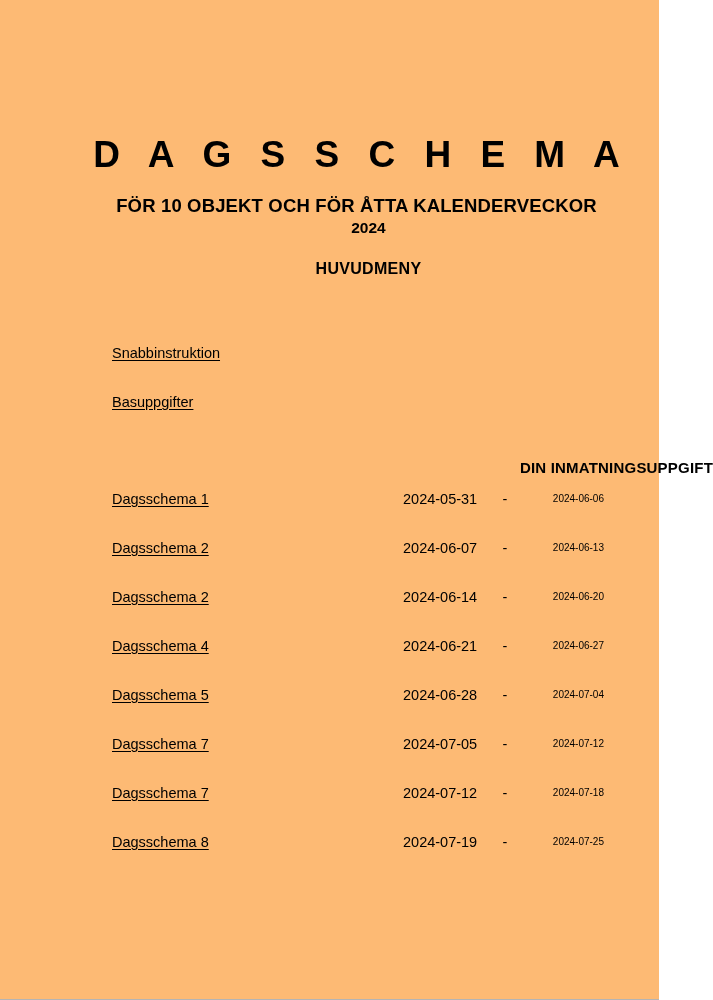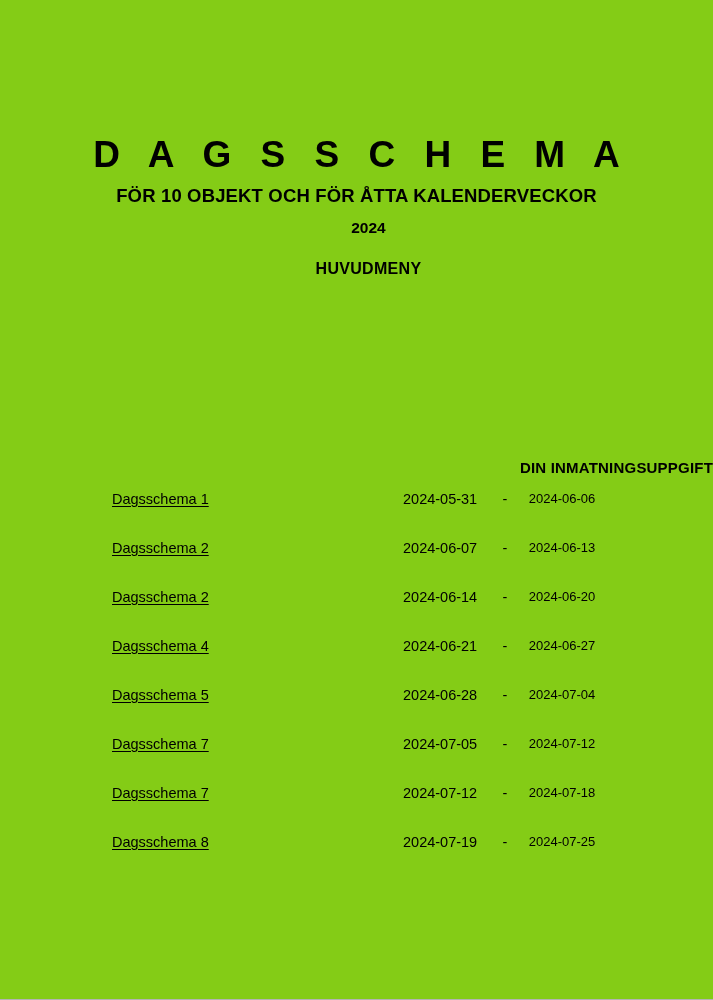--- a/index.html
+++ b/index.html
@@ -15,23 +15,23 @@
     overflow: hidden;
     font-family: "Liberation Sans", sans-serif;
     color: #000000;
     -webkit-font-smoothing: antialiased;
   }
 
   .page {
     position: absolute;
     left: 0;
     top: 0;
-    width: 713px;
+    width: 659px;
     height: 1000px;
-    background: #84cc16;
+    background: #fdba74;
     box-sizing: border-box;
     border-bottom: 1px solid #b4b4b4;
     text-decoration: underline;
   }
 
   
   .header {
     position: absolute;
     left: 0;
     top: 0;
@@ -52,21 +52,21 @@
     text-indent: 9.5px;
     line-height: 42px;
     white-space: nowrap;
   }
 
   .doc-subtitle {
     margin: 0;
     padding: 0;
     position: absolute;
     left: 0;
-    top: 185px;
+    top: 195px;
     width: 713px;
     font-size: 18.5px;
     font-weight: bold;
     letter-spacing: 0.15px;
     line-height: 22px;
     white-space: nowrap;
   }
 
   .doc-year {
     margin: 0;
@@ -172,39 +172,43 @@
     width: 10px;
     text-align: center;
     font-size: 14.5px;
     line-height: 18px;
   }
   .date-end {
     position: absolute;
     left: 520px;
     top: 0;
     width: 84px;
-    text-align: center;
-    font-size: 13px;
+    text-align: right;
+    font-size: 10px;
     line-height: 18px;
     white-space: nowrap;
   }
 </style>
 </head>
 <body>
 
 <div class="page">
 
   <div class="header">
     <h1 class="doc-title">D A G S S C H E M A</h1>
     <h2 class="doc-subtitle">FÖR 10 OBJEKT OCH FÖR ÅTTA KALENDERVECKOR</h2>
     <div class="doc-year">2024</div>
     <div class="doc-menu-label">HUVUDMENY</div>
   </div>
 
 
+  <nav class="intro-links">
+    <a class="intro-link">Snabbinstruktion</a>
+    <a class="intro-link">Basuppgifter</a>
+  </nav>
 
   <div class="section-heading input">DIN INMATNINGSUPPGIFT</div>
 
   <div class="schedule-list">
 
     <div class="schedule-row">
       <a class="schedule-link">Dagsschema 1</a>
       <span class="date-start">2024-05-31</span>
       <span class="date-sep">-</span>
       <span class="date-end">2024-06-06</span>

